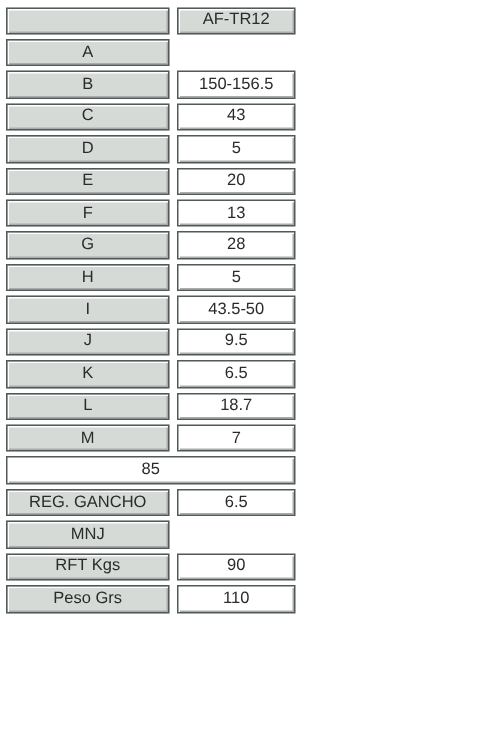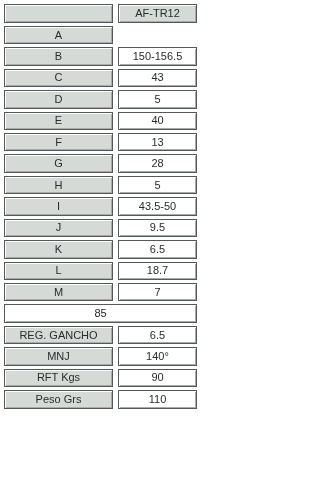--- a/index.html
+++ b/index.html
@@ -14,21 +14,20 @@
     overflow: hidden;
   }
 
   #spec-table {
     width: 201px;
     height: 413px;
     box-sizing: border-box;
     display: flex;
     flex-direction: column;
     padding: 3px 4px 3px 4px;
-    justify-content: flex-end;
   }
 
   .spec-row {
     flex: 1 1 0;
     display: flex;
     align-items: stretch;
     min-height: 0;
     padding: 1.5px 0;
     box-sizing: border-box;
   }
@@ -88,21 +87,21 @@
     <div class="spec-row">
       <div class="cell cell-label">C</div>
       <div class="cell cell-value">43</div>
     </div>
     <div class="spec-row">
       <div class="cell cell-label">D</div>
       <div class="cell cell-value">5</div>
     </div>
     <div class="spec-row">
       <div class="cell cell-label">E</div>
-      <div class="cell cell-value">40</div>
+      <div class="cell cell-value">20</div>
     </div>
     <div class="spec-row">
       <div class="cell cell-label">F</div>
       <div class="cell cell-value">13</div>
     </div>
     <div class="spec-row">
       <div class="cell cell-label">G</div>
       <div class="cell cell-value">28</div>
     </div>
     <div class="spec-row">
@@ -131,21 +130,20 @@
     </div>
     <div class="spec-row">
       <div class="cell cell-value">85</div>
     </div>
     <div class="spec-row">
       <div class="cell cell-label">REG. GANCHO</div>
       <div class="cell cell-value">6.5</div>
     </div>
     <div class="spec-row">
       <div class="cell cell-label">MNJ</div>
-      <div class="cell cell-value">140°</div>
     </div>
     <div class="spec-row">
       <div class="cell cell-label">RFT Kgs</div>
       <div class="cell cell-value">90</div>
     </div>
     <div class="spec-row">
       <div class="cell cell-label">Peso Grs</div>
       <div class="cell cell-value">110</div>
     </div>
   </div>

